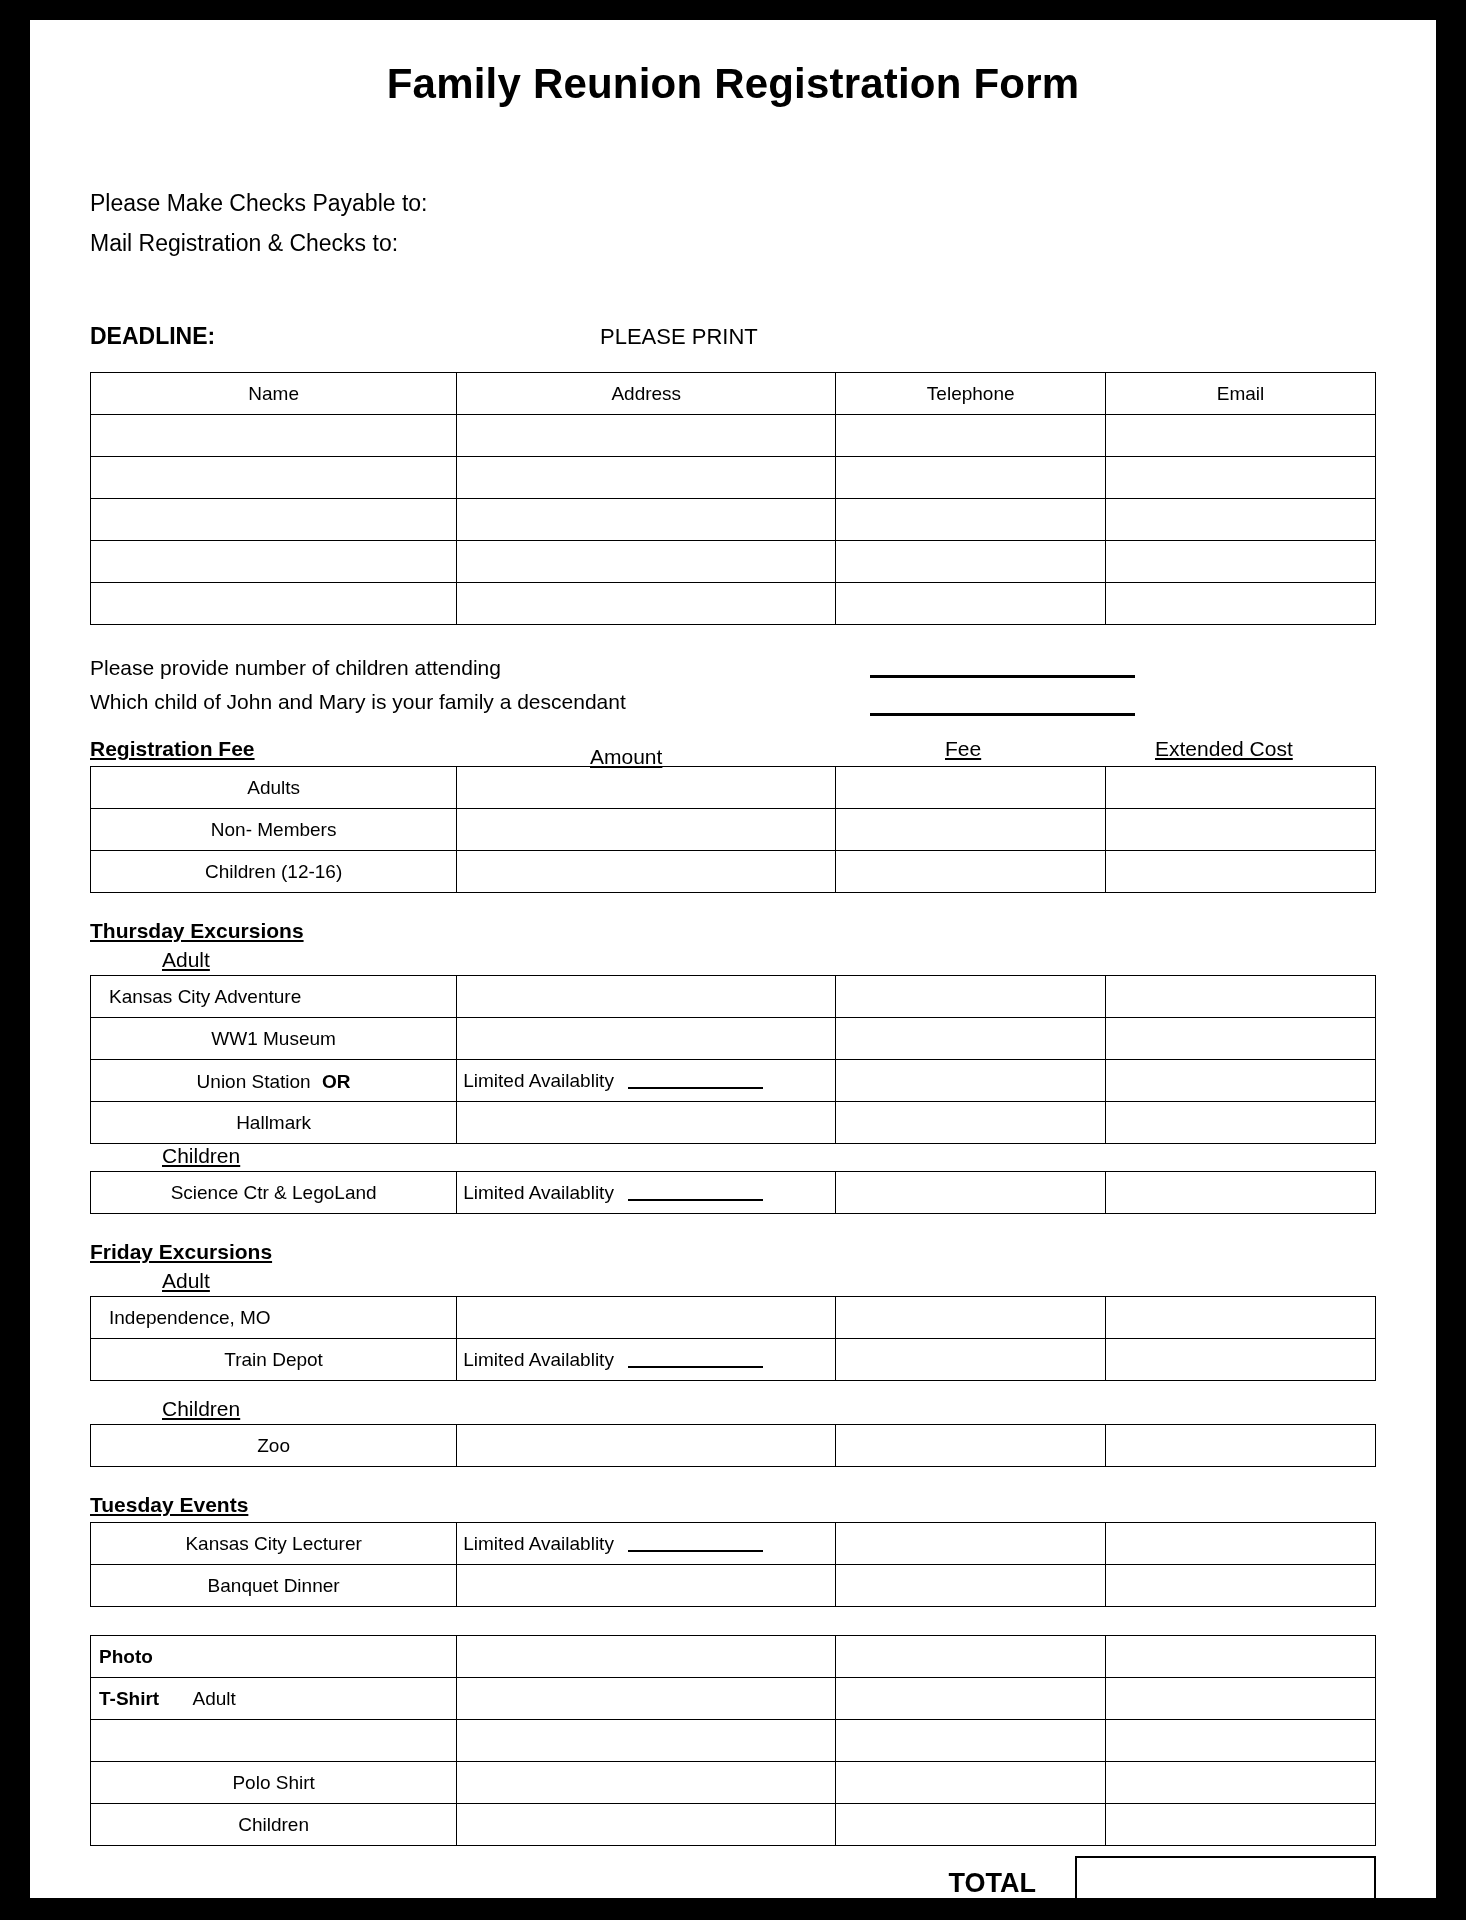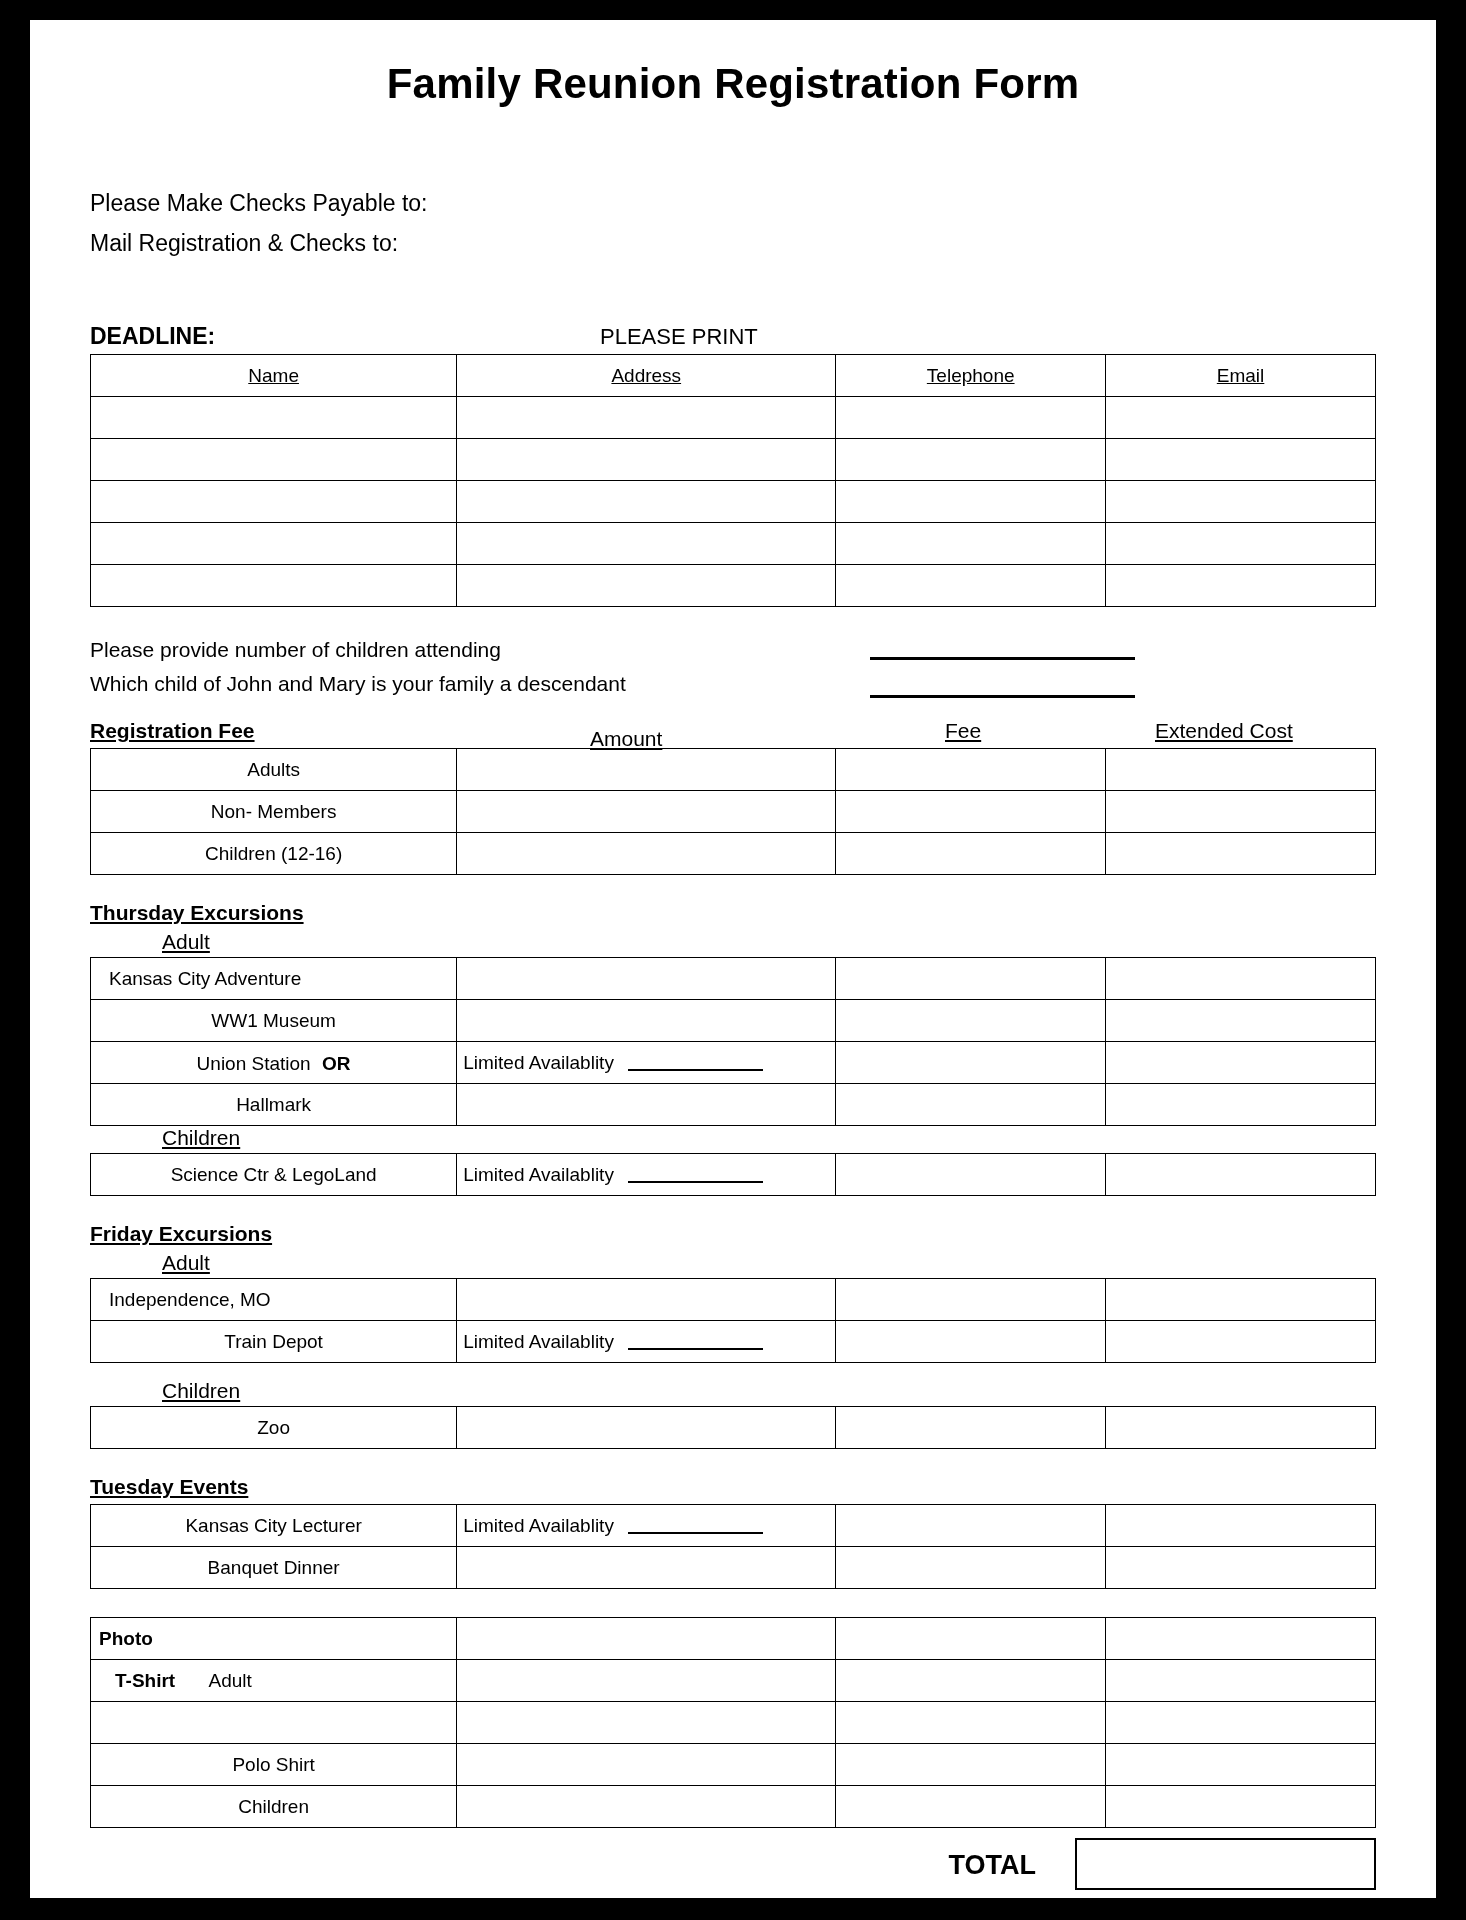--- a/index.html
+++ b/index.html
@@ -69,22 +69,21 @@
     border: 1.5px solid #000;
     height: 41px;
     padding: 0 6px;
     font-size: 19px;
     font-weight: normal;
     text-align: center;
     vertical-align: middle;
   }
   
   .contacts {
-    margin-top: 1px;
-    text-decoration: underline;
+    margin-top: 19px;
   }
   .contacts th {
     font-weight: bold;
     font-size: 20px;
     height: 36px;
     border-bottom-width: 3px;
   }
   .contacts td { height: 40px; }
   .col-name { width: 28.5%; }
   .col-addr { width: 29.5%; }
@@ -148,21 +147,21 @@
   .exc-table td { height: 32px; font-size: 20px; }
   .exc-table td.left { text-align: left; padding-left: 18px; }
   .exc-table td.center { text-align: center; }
   .avail { text-align: left !important; padding-left: 8px; font-size: 20px; }
   .avail .ul { display: inline-block; width: 135px; border-bottom: 2px solid #000; margin-left: 14px; vertical-align: -2px;}
   .bold { font-weight: bold; }
 
   .photo-table { margin-top: 28px; }
   .photo-table td { height: 34px; font-size: 20px; }
   .photo-table td.leftbold { text-align: left; padding-left: 8px; font-weight: bold; }
-  .photo-table td.indent { text-align: left; padding-left: 24px; }
+  .photo-table td.indent { text-align: left; padding-left: 8px; }
   .photo-table td.centered { text-align: center; }
 
   .total-row {
     position: relative;
     margin-top: 10px;
     height: 52px;
   }
   .total-label {
     position: absolute;
     right: 340px;

